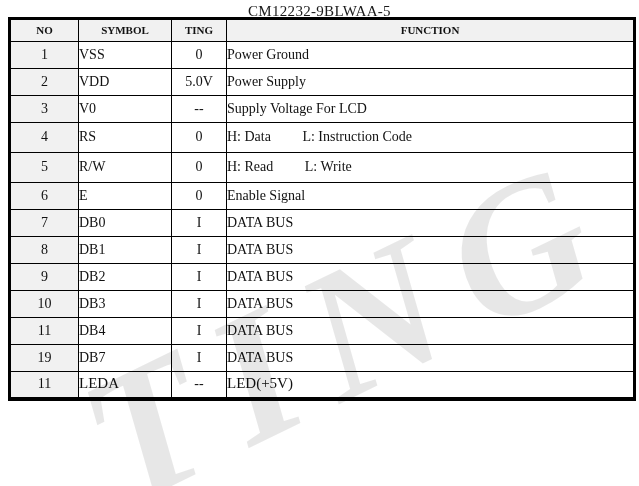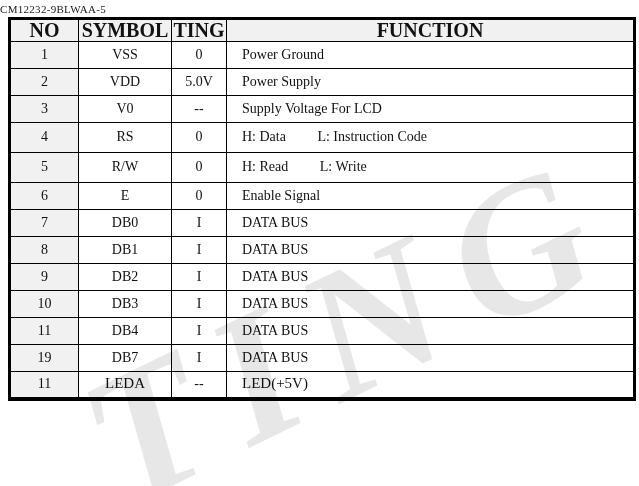--- a/index.html
+++ b/index.html
@@ -3,44 +3,44 @@
 <meta charset="utf-8">
 <style>
   html,body{margin:0;padding:0;}
   body{
     width:639px;height:486px;background:#ffffff;overflow:hidden;
     font-family:"Liberation Serif","DejaVu Serif",serif;color:#111;
     position:relative;
   }
   .page{position:relative;width:639px;height:486px;}
   .doc-title{
-    position:absolute;top:3px;left:0;width:639px;text-align:left;
-    font-size:11px;letter-spacing:0.3px;color:#1a1a1a;
+    position:absolute;top:3px;left:0;width:639px;text-align:center;
+    font-size:15px;letter-spacing:0.3px;color:#1a1a1a;
   }
   table.pin-table{
     position:absolute;top:17px;left:8px;width:625px;
     border-collapse:collapse;table-layout:fixed;
     border:3px solid #000;border-bottom-width:4px;
   }
   .pin-table th,.pin-table td{
     border:1.5px solid #000;
     font-size:14px;line-height:1.05;
     padding:0;overflow:hidden;white-space:nowrap;
   }
   .pin-table thead tr{height:23px;}
   .pin-table tbody tr{height:27px;}
   .pin-table tbody tr.tall{height:30px;}
   .pin-table th{
-    font-weight:bold;font-size:20px;text-align:center;
+    font-weight:bold;font-size:11px;text-align:center;
     background:#f1f1f1;
   }
   td.no{ text-align:center;background:#f1f1f1;}
-  td.sym{text-align:center;}
+  td.sym{text-align:left;}
   td.lvl{text-align:center;}
-  td.fn{ text-align:left;padding-left:15px;}
+  td.fn{ text-align:left;padding-left:0;}
   tr.sm td.sym, tr.sm td.fn{font-size:15px;}
   .watermark{
     position:absolute;left:-45px;top:215px;width:790px;height:230px;
     transform:rotate(-26deg);transform-origin:50% 50%;
     font-family:"Liberation Serif","DejaVu Serif",serif;
     font-style:italic;font-size:185px;font-weight:bold;
     letter-spacing:28px;text-align:center;line-height:230px;
     color:#000;opacity:0.09;pointer-events:none;z-index:5;
     user-select:none;
   }

